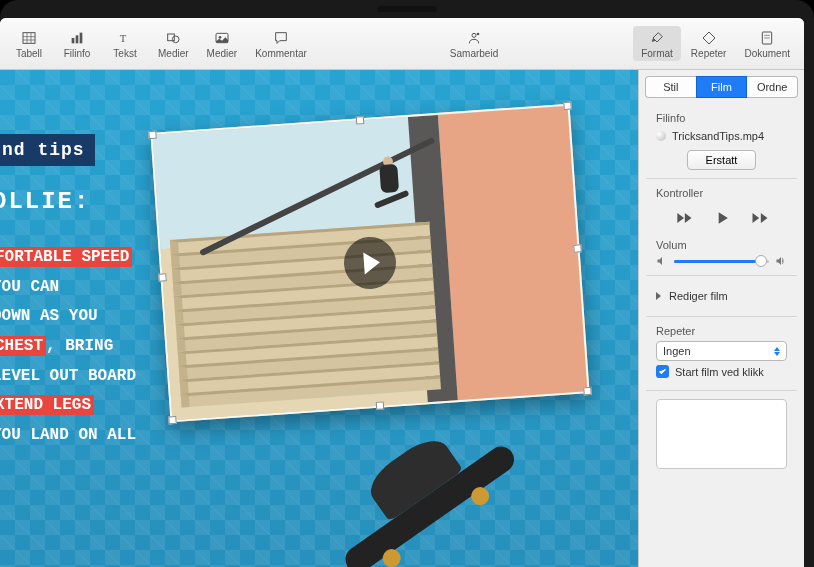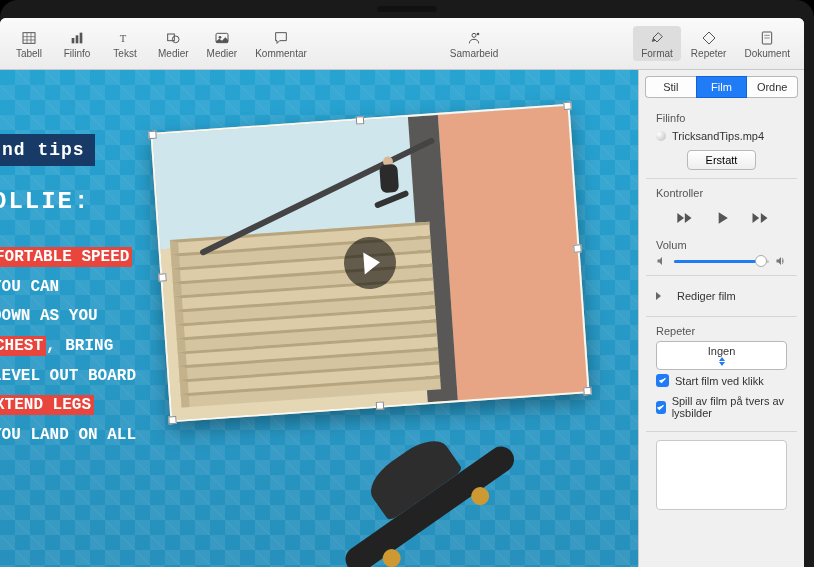--- a/index.html
+++ b/index.html
@@ -317,42 +317,41 @@
 }
 .vol-knob {
   position: absolute; right: -6px; top: 50%;
   transform: translateY(-50%);
   width: 12px; height: 12px;
   background: #fff;
   border: 1px solid #aaa;
   border-radius: 50%;
 }
 .disclosure {
-  display: flex; align-items: center; gap: 16px;
+  display: flex; align-items: center; gap: 8px;
   padding: 6px 0;
   cursor: pointer;
 }
 .disclosure .chev {
   width: 0; height: 0;
   border-top: 4px solid transparent;
   border-bottom: 4px solid transparent;
   border-left: 5px solid #666;
 }
 .select {
   width: 100%;
   padding: 3px 6px;
   font-size: 11px;
   background: #fff;
   border: 1px solid #b8b8b8;
   border-radius: 4px;
   display: flex;
   justify-content: space-between;
   align-items: center;
   cursor: pointer;
-  flex-direction: column;
 }
 .select .arrows {
   display: flex; flex-direction: column; gap: 1px;
 }
 .select .up { width: 0; height: 0; border-left: 3px solid transparent; border-right: 3px solid transparent; border-bottom: 4px solid #1f7bf6; }
 .select .dn { width: 0; height: 0; border-left: 3px solid transparent; border-right: 3px solid transparent; border-top: 4px solid #1f7bf6; }
 .check-row {
   display: flex; align-items: center; gap: 6px;
   padding: 4px 0;
 }
@@ -602,28 +601,20 @@
           </div>
 
           <div class="check-row">
             <div class="checkbox">
               <svg viewBox="0 0 24 24">
                   <path fill="#fff" stroke="#fff" stroke-width="3" d="M4 12l5 5L20 6"></path>
                 </svg>
             </div>
             <span>Start film ved klikk</span>
           </div>
-          <div class="check-row">
-            <div class="checkbox">
-              <svg viewBox="0 0 24 24">
-                  <path fill="#fff" stroke="#fff" stroke-width="3" d="M4 12l5 5L20 6"></path>
-                </svg>
-            </div>
-            <span>Spill av film på tvers av lysbilder</span>
-          </div>
 
           <hr class="sep">
 
           <div class="desc-area"></div>
         </div>
       </div>
     </div>
 
   </div>
 </div>

